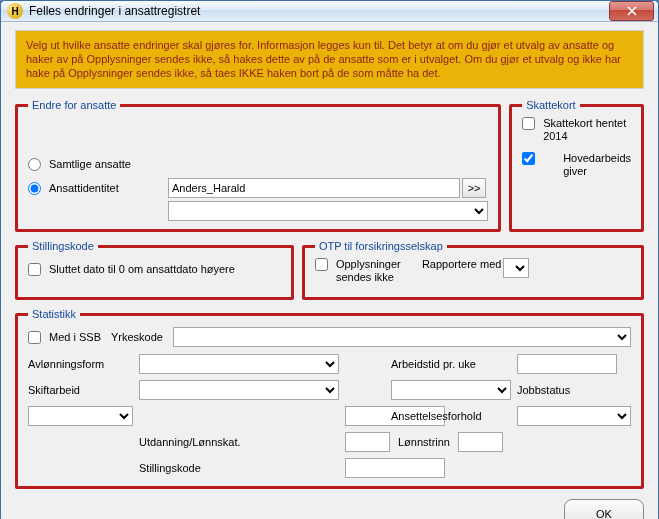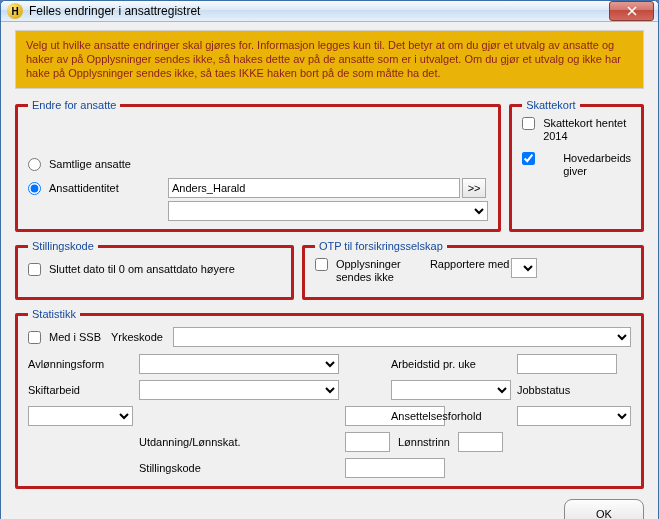--- a/index.html
+++ b/index.html
@@ -128,21 +128,21 @@
     cursor:pointer;
     margin-left:2px;
   }
   .row2 {
     display:flex;
     gap:8px;
     align-items:stretch;
   }
   .row2 .ansattreg { flex:1; min-height:60px; }
   .row2 .otp { flex:1.25; min-height:60px; }
-  .otp-inner { display:flex; gap:14px; align-items:flex-start;}
+  .otp-inner { display:flex; gap:6px; align-items:flex-start;}
   .otp-col { display:flex; flex-direction:row; gap:2px;}
   .stat-grid {
     display:grid;
     grid-template-columns: 105px 200px 40px 120px 1fr;
     row-gap:6px;
     column-gap:6px;
     align-items:center;
   }
   .stat-top {
     display:flex;

